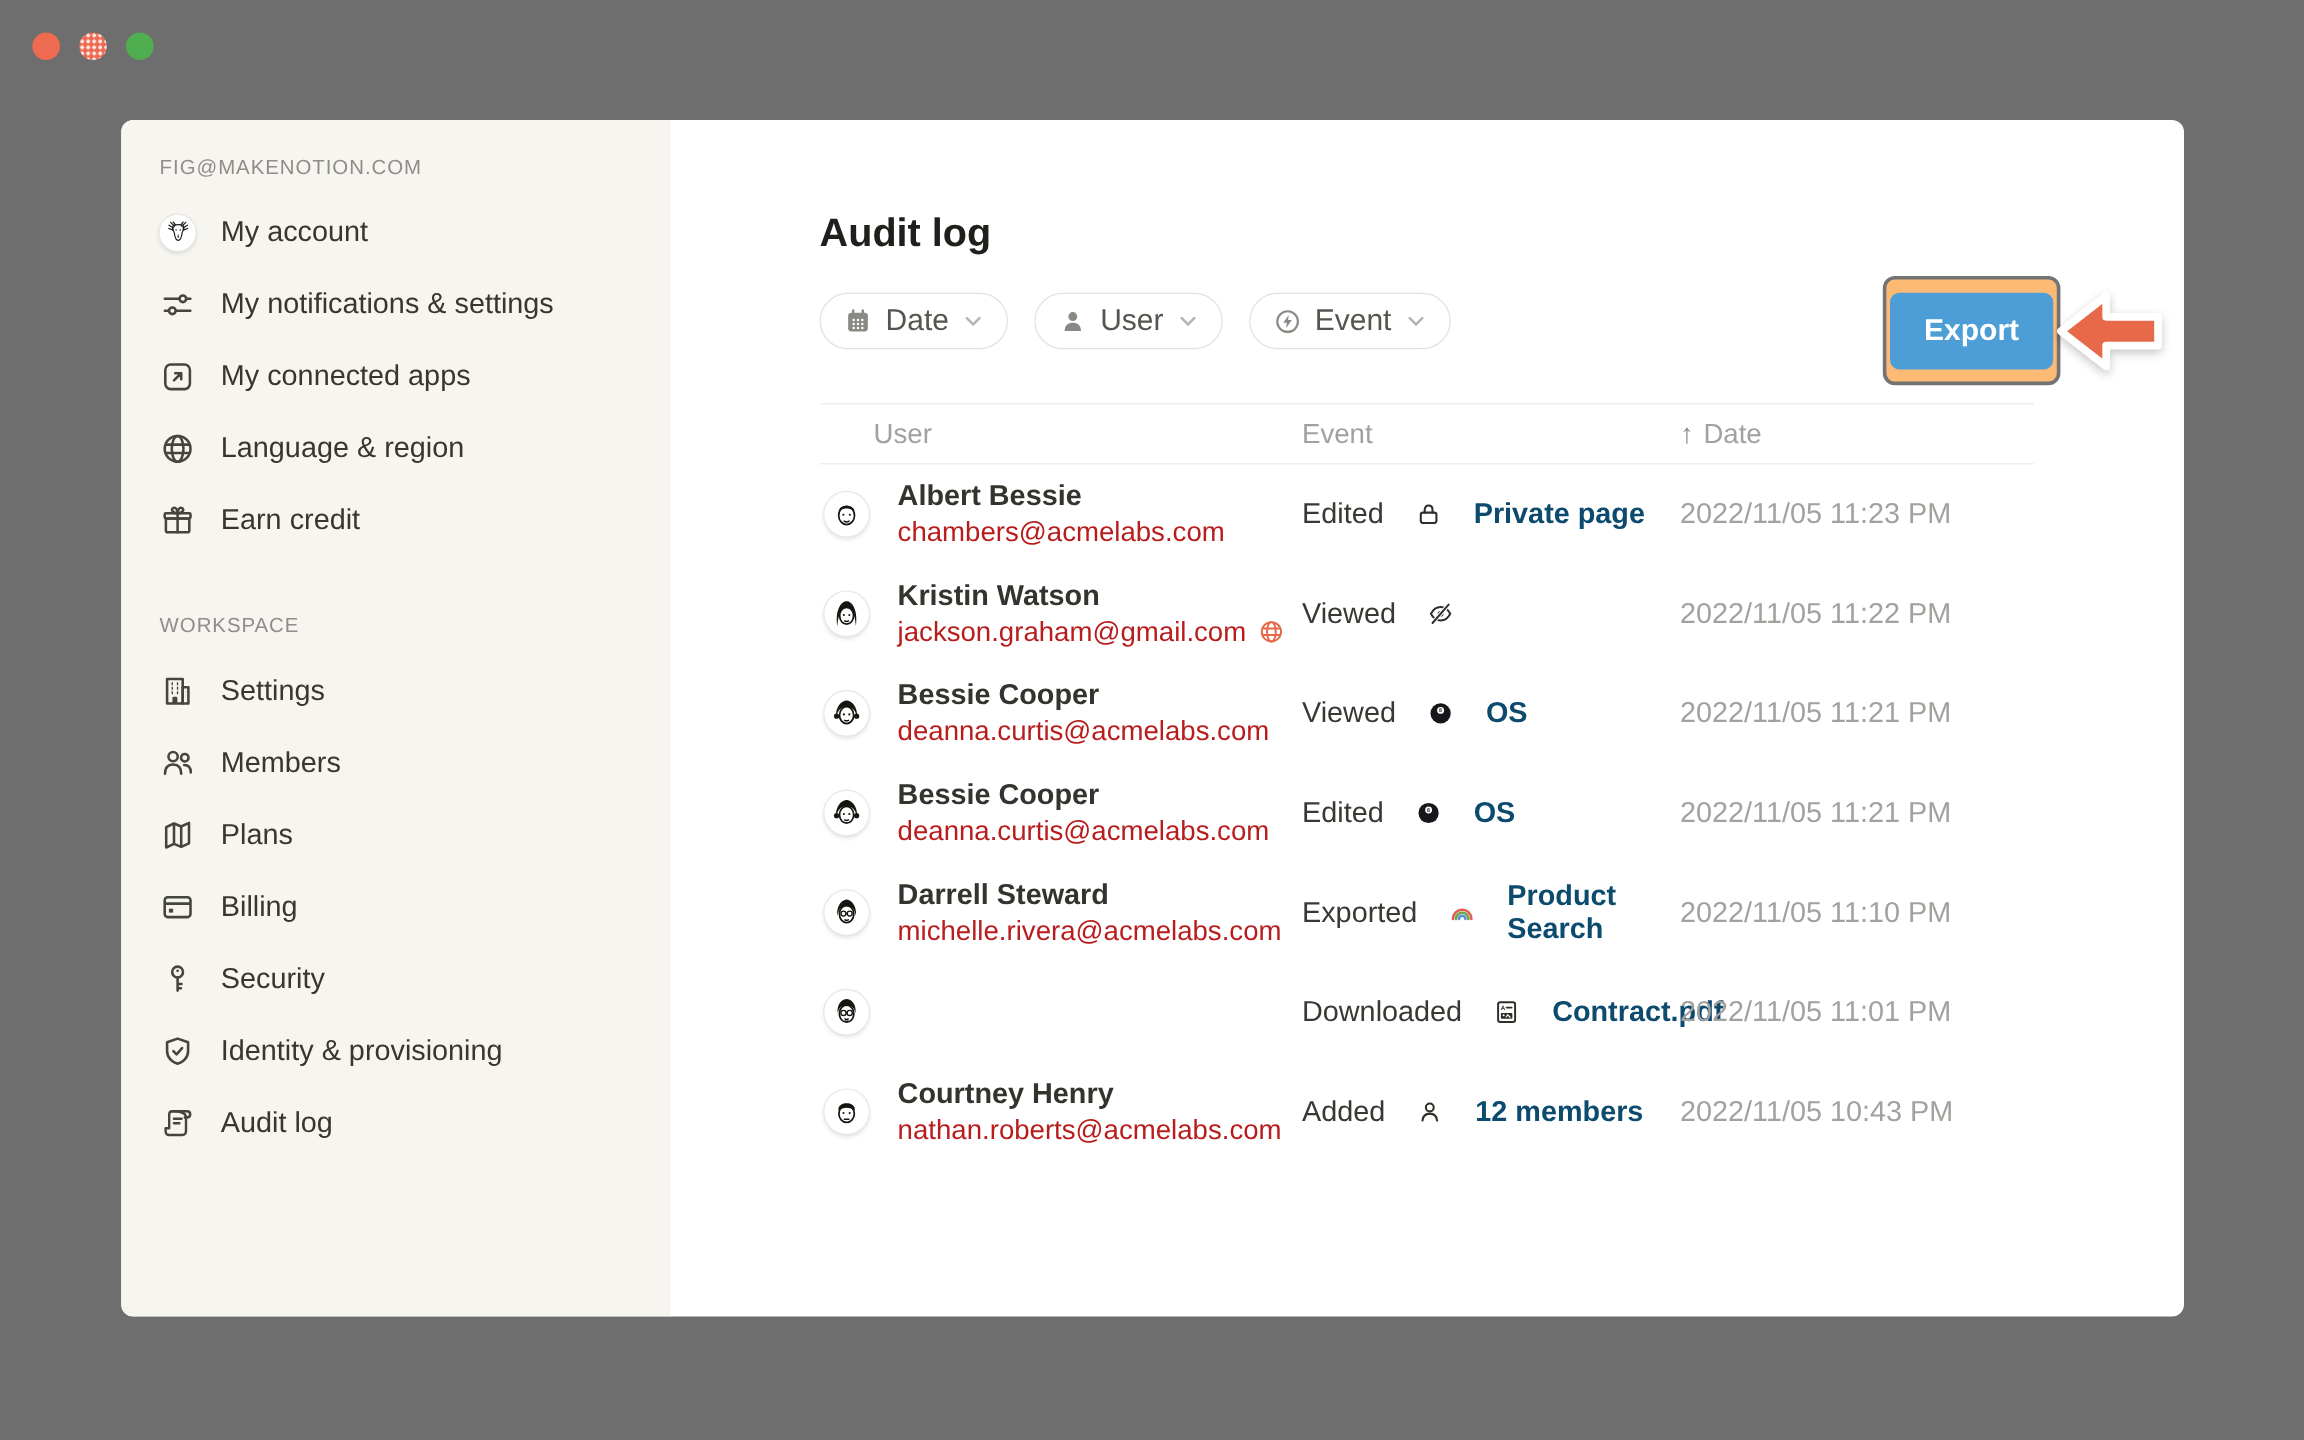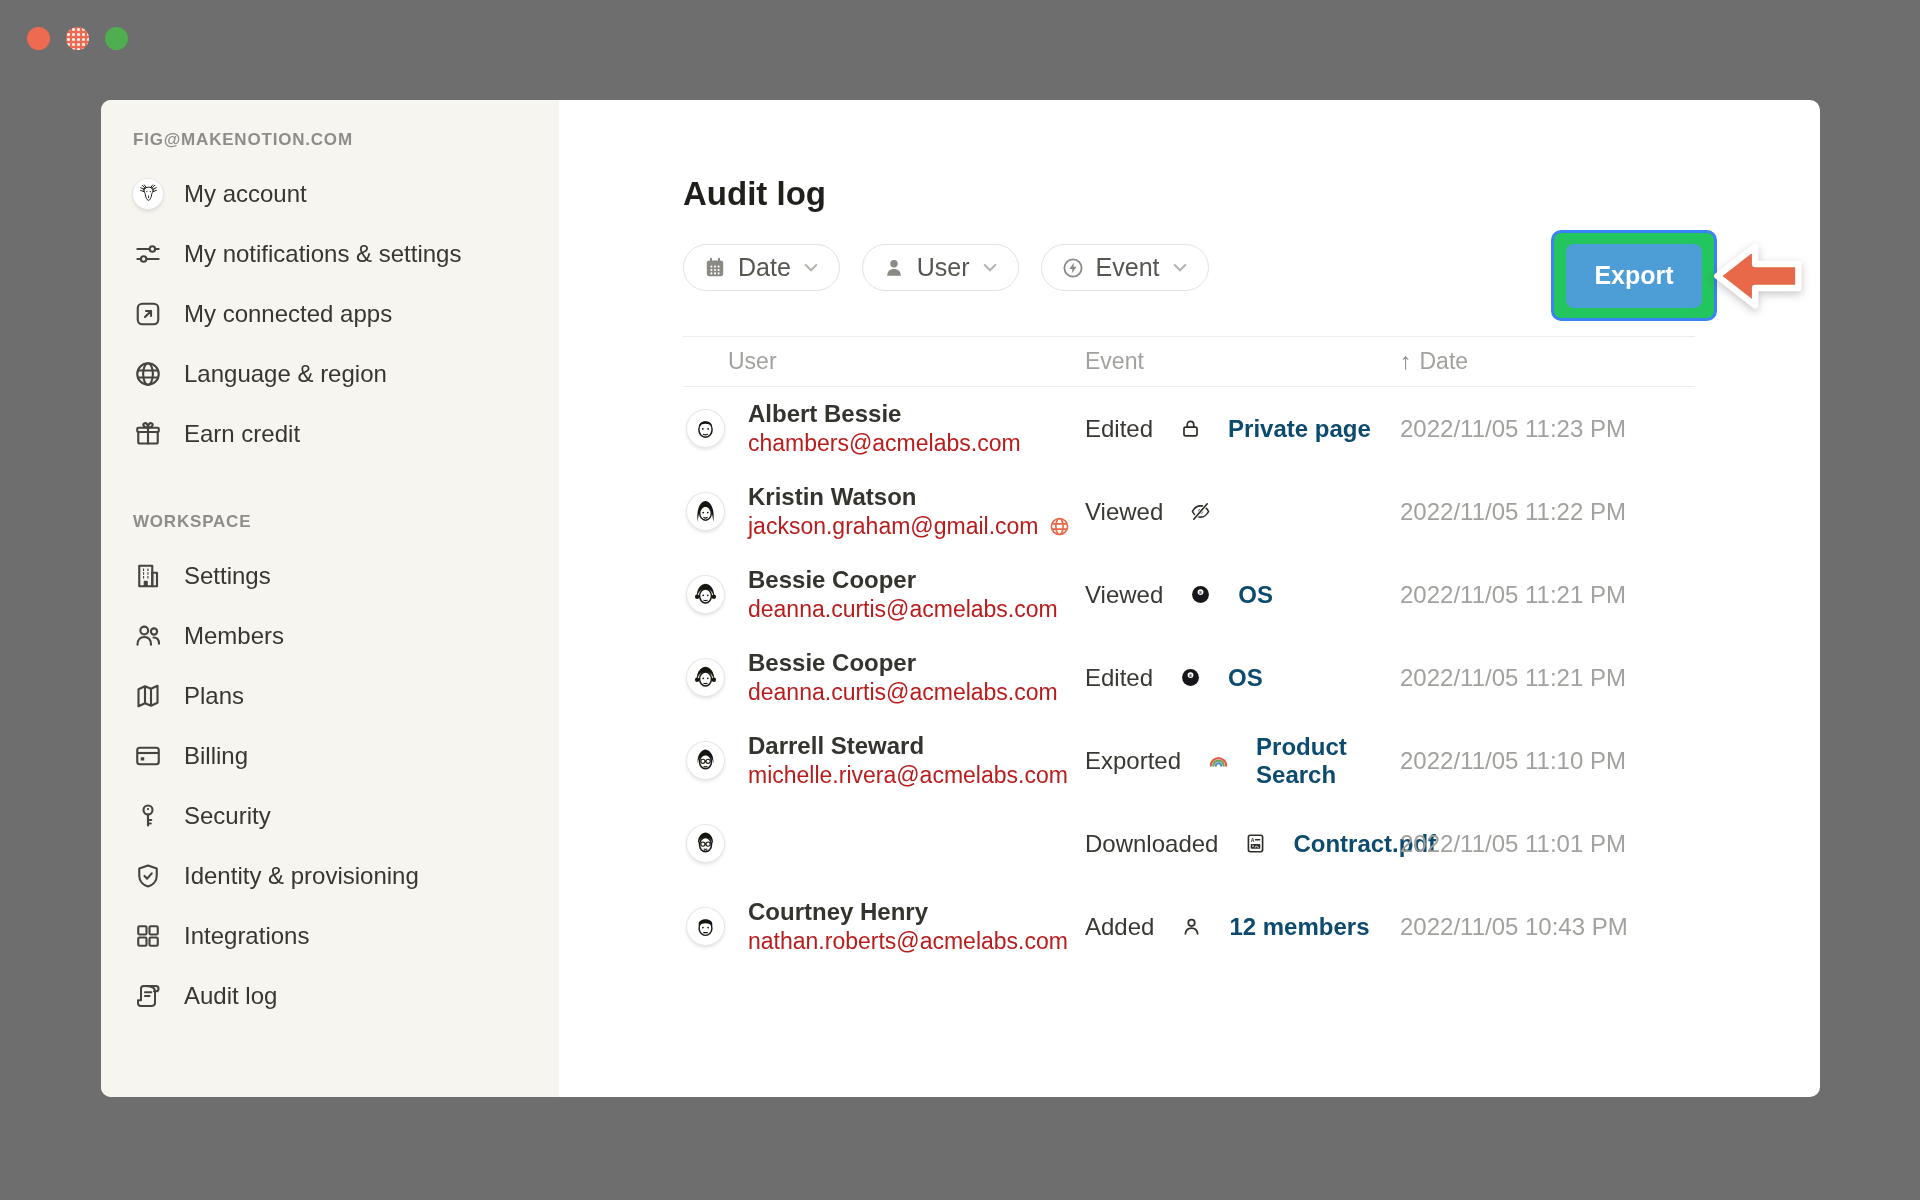--- a/index.html
+++ b/index.html
@@ -14,21 +14,21 @@
     background-image: radial-gradient(rgba(255,255,255,.85) 1.3px, transparent 1.7px);
     background-size:5px 5px; }
   .tl.green { background:#4fae4f; }
 
   
   .window { position:absolute; left:101px; top:100px; width:1719px; height:997px;
     background:#ffffff; border-radius:10px; display:flex; overflow:hidden; }
 
   
   .sidebar { width:458px; flex:0 0 458px; background:#f7f5f0; padding:30px 0 0 32px; }
-  .sb-header { font-size:17px; font-weight:700; letter-spacing:.8px; color:#8e8d89;
+  .sb-header { font-size:17px; font-weight:400; letter-spacing:.8px; color:#8e8d89;
     height:20px; line-height:20px; margin-bottom:14px; }
   .sb-header.ws { margin-top:48px; }
   .sb-item { height:60px; display:flex; align-items:center; gap:21px; cursor:pointer; }
   .sb-ic { width:30px; height:30px; flex:0 0 30px; color:#45443f; display:flex; align-items:center; justify-content:center; }
   .sb-ic svg { width:30px; height:30px; display:block; }
   .sb-label { font-size:24px; color:#38362f; }
   .acct-avatar { width:30px; height:30px; border-radius:50%; background:#fff;
     box-shadow:0 0 0 1px #e8e6e1, 0 2px 4px rgba(0,0,0,.14); display:flex; align-items:center; justify-content:center; }
   .acct-avatar svg { width:27px; height:27px; }
 
@@ -38,22 +38,22 @@
 
   .toolbar { margin-top:30px; display:flex; gap:22px; height:47px; }
   .pill { display:inline-flex; align-items:center; gap:11px; height:47px; padding:0 21px 0 19px;
     border:1.5px solid #e3e2de; border-radius:24px; background:#fff; cursor:pointer; }
   .pill-ic { width:24px; height:24px; color:#8a8984; }
   .pill-ic svg { width:24px; height:24px; display:block; }
   .pill-label { font-size:25px; color:#56554f; }
   .chev { width:14px; height:10px; margin-left:2px; }
 
   
-  .export-highlight { position:absolute; top:130px; right:103px; width:166px; height:91px;
-    border:3px solid #3b82f6; background:#22c55e; border-radius:10px;
+  .export-highlight { position:absolute; top:130px; right:103px; width:148px; height:91px;
+    border:3px solid #737373; background:#fdba74; border-radius:10px;
     display:flex; align-items:center; justify-content:center; }
   .export-btn { width:136px; height:64px; background:#4d9ed6; border:none; border-radius:8px;
     color:#ffffff; font-size:25px; font-weight:700; font-family:"Liberation Sans",sans-serif; cursor:pointer; }
   .annot-arrow { position:absolute; top:139px; right:17px; width:92px; height:74px; z-index:3;
     filter:drop-shadow(0 3px 4px rgba(0,0,0,.22)); }
 
   
   .table { margin-top:45px; }
   .thead { display:grid; grid-template-columns:402px 315px 1fr; align-items:center; height:51px;
     border-top:1px solid #ececea; border-bottom:1px solid #ececea; }
@@ -215,31 +215,20 @@
     <div class="sb-item">
       <span class="sb-ic">
         <svg viewBox="0 0 24 24" fill="none" stroke="currentColor" stroke-width="1.7" stroke-linecap="round" stroke-linejoin="round">
           <path d="M12,3.6 L19,6 V11.8 C19,16.4 15.6,19.4 12,20.4 C8.4,19.4 5,16.4 5,11.8 V6 Z"></path>
           <path d="M9.2,12 L11.3,14.1 L15,9.9"></path>
         </svg>
       </span>
       <span class="sb-label">Identity &amp; provisioning</span>
     </div>
 
-    <div class="sb-item">
-      <span class="sb-ic">
-        <svg viewBox="0 0 24 24" fill="none" stroke="currentColor" stroke-width="1.7">
-          <rect x="4.2" y="4.2" width="6.6" height="6.6" rx="1"></rect>
-          <rect x="13.2" y="4.2" width="6.6" height="6.6" rx="1"></rect>
-          <rect x="4.2" y="13.2" width="6.6" height="6.6" rx="1"></rect>
-          <rect x="13.2" y="13.2" width="6.6" height="6.6" rx="1"></rect>
-        </svg>
-      </span>
-      <span class="sb-label">Integrations</span>
-    </div>
 
     <div class="sb-item">
       <span class="sb-ic">
         <svg viewBox="0 0 24 24" fill="none" stroke="currentColor" stroke-width="1.7" stroke-linecap="round" stroke-linejoin="round">
           <path d="M8.6,4 H18.2 C19.5,4 20.4,4.9 20.4,6.1 C20.4,7.3 19.5,8.2 18.2,8.2 H16.8"></path>
           <path d="M8.6,4 C7.3,4 6.4,4.9 6.4,6.1 V15.4 H4 V17.6 C4,18.9 5,19.9 6.3,19.9 H15.2 C16.6,19.9 17.6,18.8 17.6,17.4 V8 C17.6,5.8 16,4 8.6,4 Z" stroke-width="1.6"></path>
           <path d="M9.6,9 H14.6 M9.6,12 H13.2"></path>
         </svg>
       </span>
       <span class="sb-label">Audit log</span>

